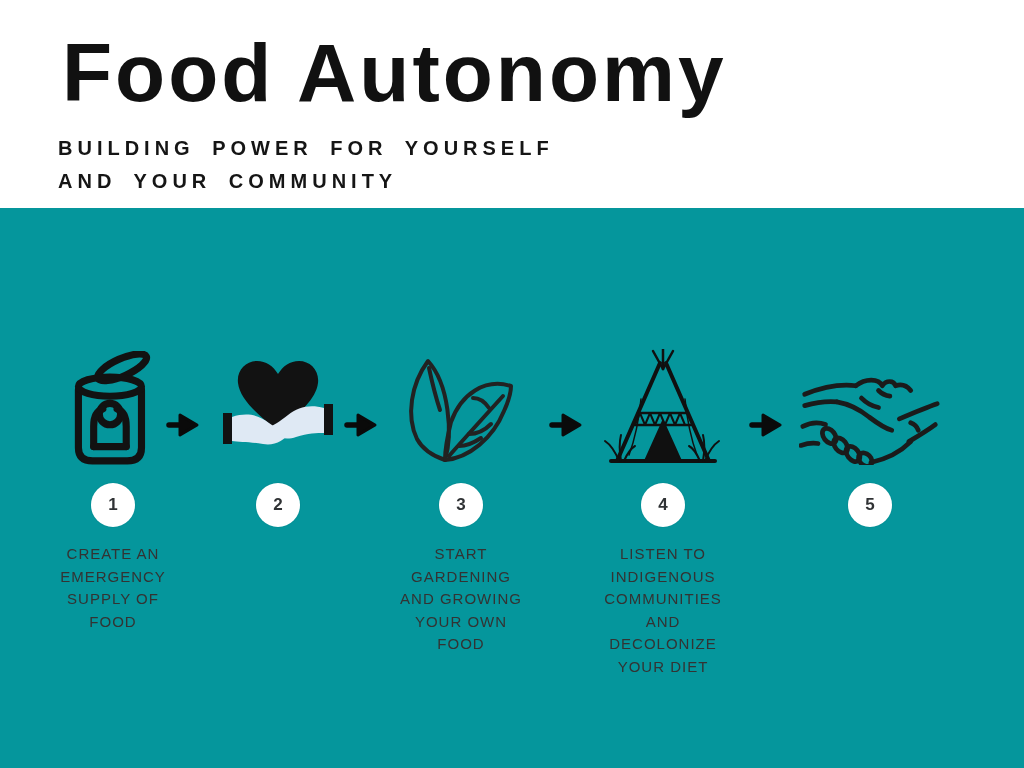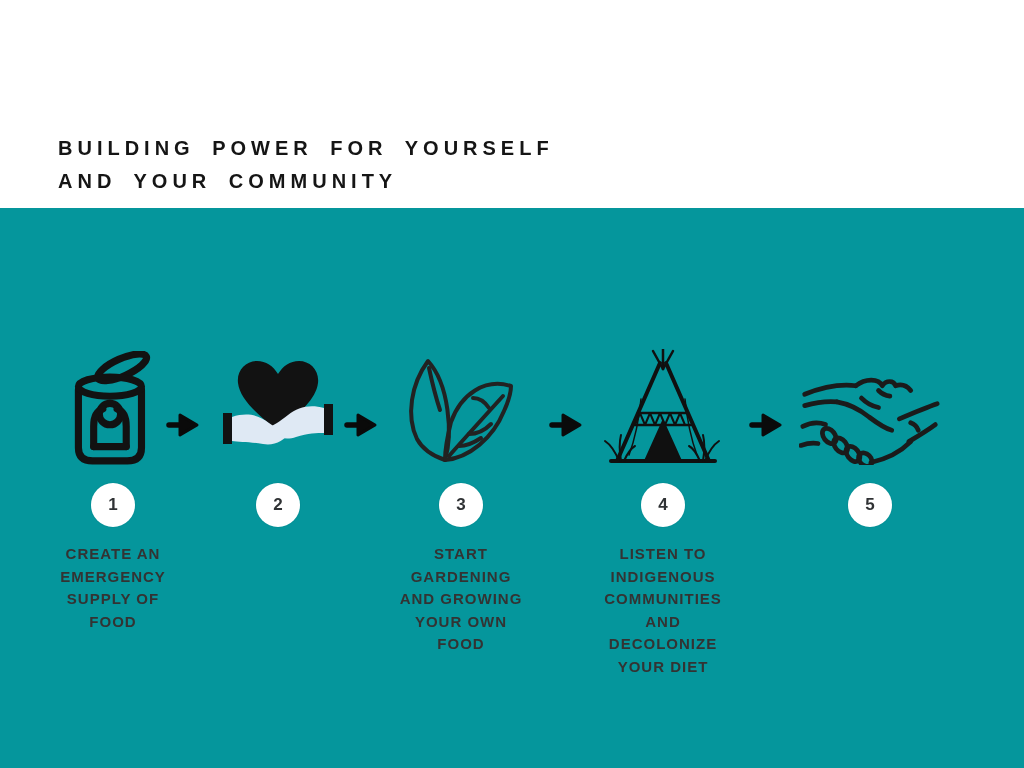--- a/index.html
+++ b/index.html
@@ -25,33 +25,34 @@
   .step{position:absolute;width:190px;top:345px;}
   .step .iconbox{height:130px;display:flex;align-items:center;justify-content:center;}
   .step .badge{
     position:absolute;top:138px;left:73px;width:44px;height:44px;border-radius:50%;
     background:#ffffff;display:flex;align-items:center;justify-content:center;
     box-shadow:0 0 0 1px rgba(0,0,0,0.03);
   }
   .step .badge span{font-size:17px;font-weight:bold;color:#2f3234;}
   .step .label{
     position:absolute;top:198px;left:0;width:190px;
-    text-align:center;font-size:15px;font-weight:bold;letter-spacing:1px;
+    text-align:center;font-size:15px;font-weight:normal;letter-spacing:1px;
     line-height:22.5px;color:#333333;white-space:pre-line;
   }
   .step1{left:18px;} .step2{left:183px;} .step3{left:366px;} .step4{left:568px;} .step5{left:775px;}
   .arrow{position:absolute;top:412px;width:34px;height:26px;}
   .arrow1{left:166px;} .arrow2{left:344px;} .arrow3{left:549px;} .arrow4{left:749px;}
 </style>
 </head>
 <body>
 
 <div id="poster">
 
   <div id="header">
+    <div class="title">Food Autonomy</div>
     <div class="subtitle">BUILDING POWER FOR YOURSELF
 AND YOUR COMMUNITY</div>
   </div>
 
   <div id="teal"></div>
 
   <div class="step step1">
     <div class="iconbox">
       <svg width="84" height="118" viewBox="0 0 82 116" fill="none" stroke="#121212" stroke-width="7" stroke-linecap="round" stroke-linejoin="round">
         <ellipse cx="50" cy="16" rx="26" ry="8.5" transform="rotate(-24 50 16)"></ellipse>

